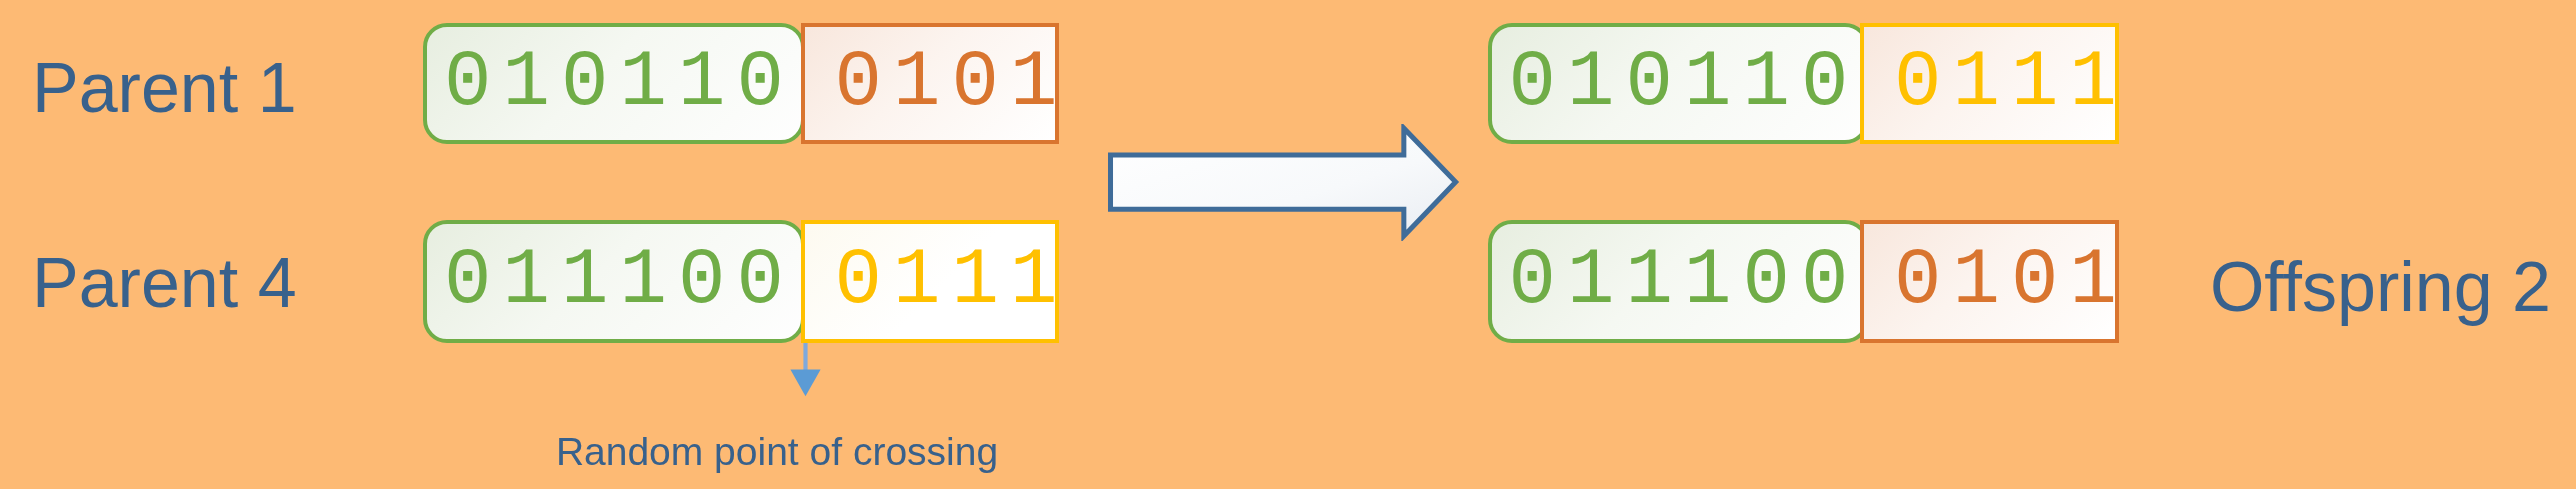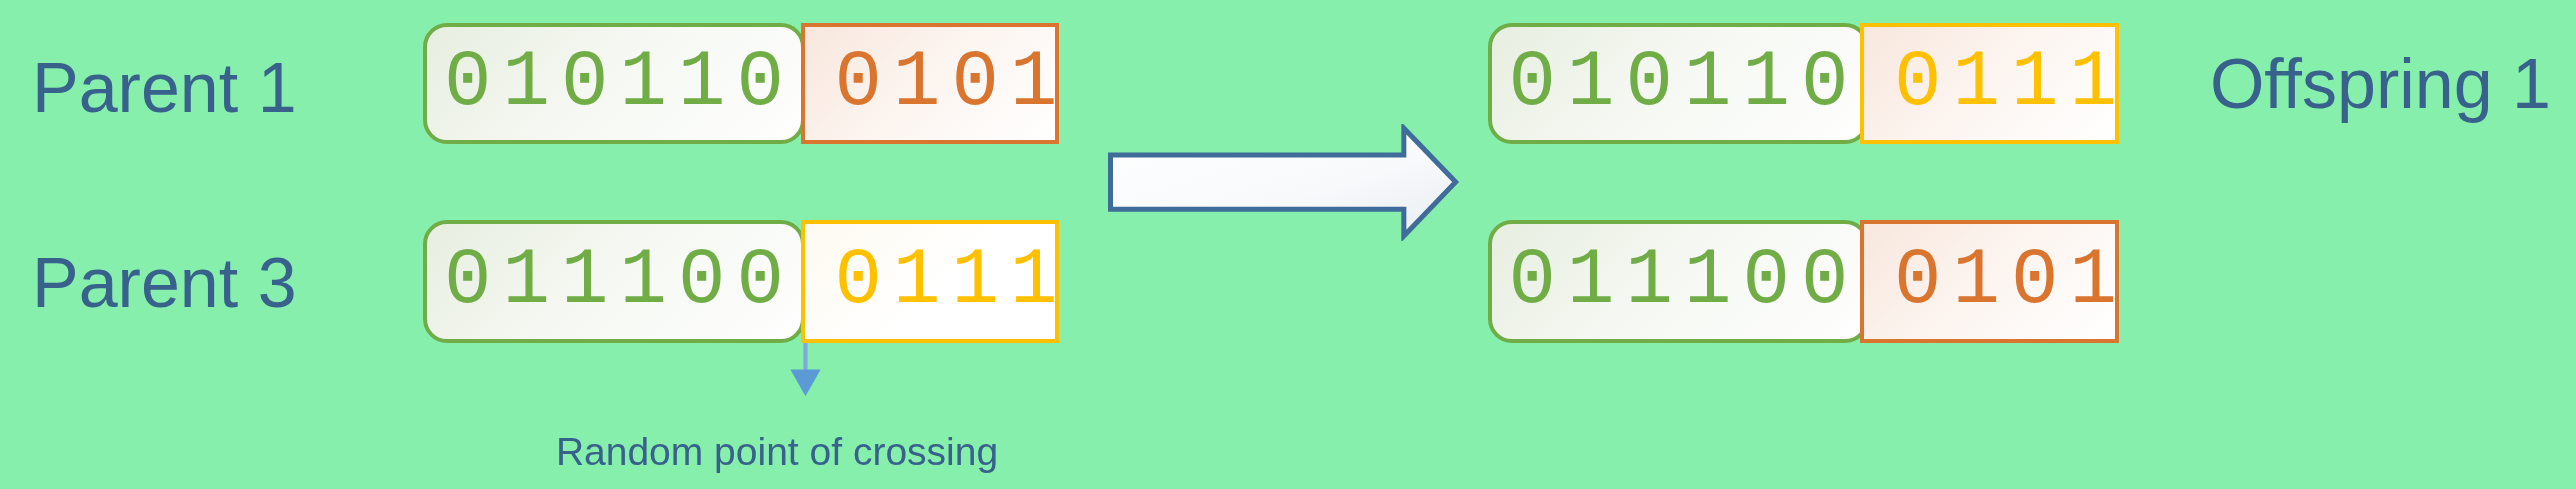--- a/index.html
+++ b/index.html
@@ -4,21 +4,21 @@
 <style>
   html, body {
     margin: 0;
     padding: 0;
     background: #ffffff;
   }
   .canvas {
     position: relative;
     width: 2576px;
     height: 490px;
-    background: #86efac;
+    background: #fdba74;
     overflow: hidden;
     font-family: "Liberation Sans", sans-serif;
   }
   .big-label {
     position: absolute;
     font-size: 70px;
     line-height: 92px;
     color: #38618C;
     white-space: nowrap;
   }
@@ -53,21 +53,21 @@
   .fill-peach  { background: linear-gradient(135deg, #f8e7dd 0%, #fcf4ef 45%, #ffffff 100%); }
   .fill-cream  { background: linear-gradient(135deg, #fdfaf0 0%, #ffffff 55%); }
   .svg-abs { position: absolute; }
 </style>
 </head>
 <body>
 
 <div class="canvas">
 
   <div class="big-label" style="left: 32px; top: 42px; color: rgb(56, 97, 140);">Parent 1</div>
-  <div class="big-label" style="left: 32px; top: 237px; color: rgb(56, 97, 140);">Parent 3</div>
+  <div class="big-label" style="left: 32px; top: 237px; color: rgb(56, 97, 140);">Parent 4</div>
 
   <div class="seg head fill-green" style="left: 423px; top: 23.4px; width: 382px; height: 121px; border-color: rgb(112, 173, 71); color: rgb(112, 173, 71);">010110</div>
   <div class="seg tail fill-peach" style="left: 801px; top: 23.4px; width: 258px; height: 121px; border-color: rgb(217, 117, 47); color: rgb(217, 117, 47);">0101</div>
 
   <div class="seg head fill-green" style="left: 423px; top: 220px; width: 382px; height: 123px; border-color: rgb(112, 173, 71); color: rgb(112, 173, 71);">011100</div>
   <div class="seg tail fill-cream" style="left: 801px; top: 220px; width: 258px; height: 123px; border-color: rgb(255, 192, 0); color: rgb(255, 192, 0);">0111</div>
 
   <svg class="svg-abs" style="left:787px; top:341px;" width="37" height="57" viewBox="0 0 44 68">
     <line x1="22" y1="0" x2="22" y2="38" stroke="#7FA9DC" stroke-width="5" style="stroke: rgb(127, 169, 220);"></line>
     <polygon points="4,34 40,34 22,66" fill="#5B9BD5" style="fill: rgb(91, 155, 213);"></polygon>
@@ -85,16 +85,16 @@
     </defs>
     <polygon points="5,37 356,37 356,5 418,69.5 356,134 356,102 5,102" fill="url(#arrowFill)" stroke="#3F6C99" stroke-width="6" stroke-linejoin="miter" style="stroke: rgb(63, 108, 153);"></polygon>
   </svg>
 
   <div class="seg head fill-green" style="left: 1488px; top: 23.4px; width: 381px; height: 121px; border-color: rgb(112, 173, 71); color: rgb(112, 173, 71);">010110</div>
   <div class="seg tail fill-peach" style="left: 1860px; top: 23.4px; width: 259px; height: 121px; border-color: rgb(255, 192, 0); color: rgb(255, 192, 0);">0111</div>
 
   <div class="seg head fill-green" style="left: 1488px; top: 220px; width: 381px; height: 123px; border-color: rgb(112, 173, 71); color: rgb(112, 173, 71);">011100</div>
   <div class="seg tail fill-peach" style="left: 1860px; top: 220px; width: 259px; height: 123px; border-color: rgb(217, 117, 47); color: rgb(217, 117, 47);">0101</div>
 
-  <div class="big-label" style="right: 25px; top: 38px; color: rgb(56, 97, 140);">Offspring 1</div>
+  <div class="big-label" style="right: 25px; top: 241px; color: rgb(56, 97, 140);">Offspring 2</div>
 
 </div>
 
 
 </body></html>

